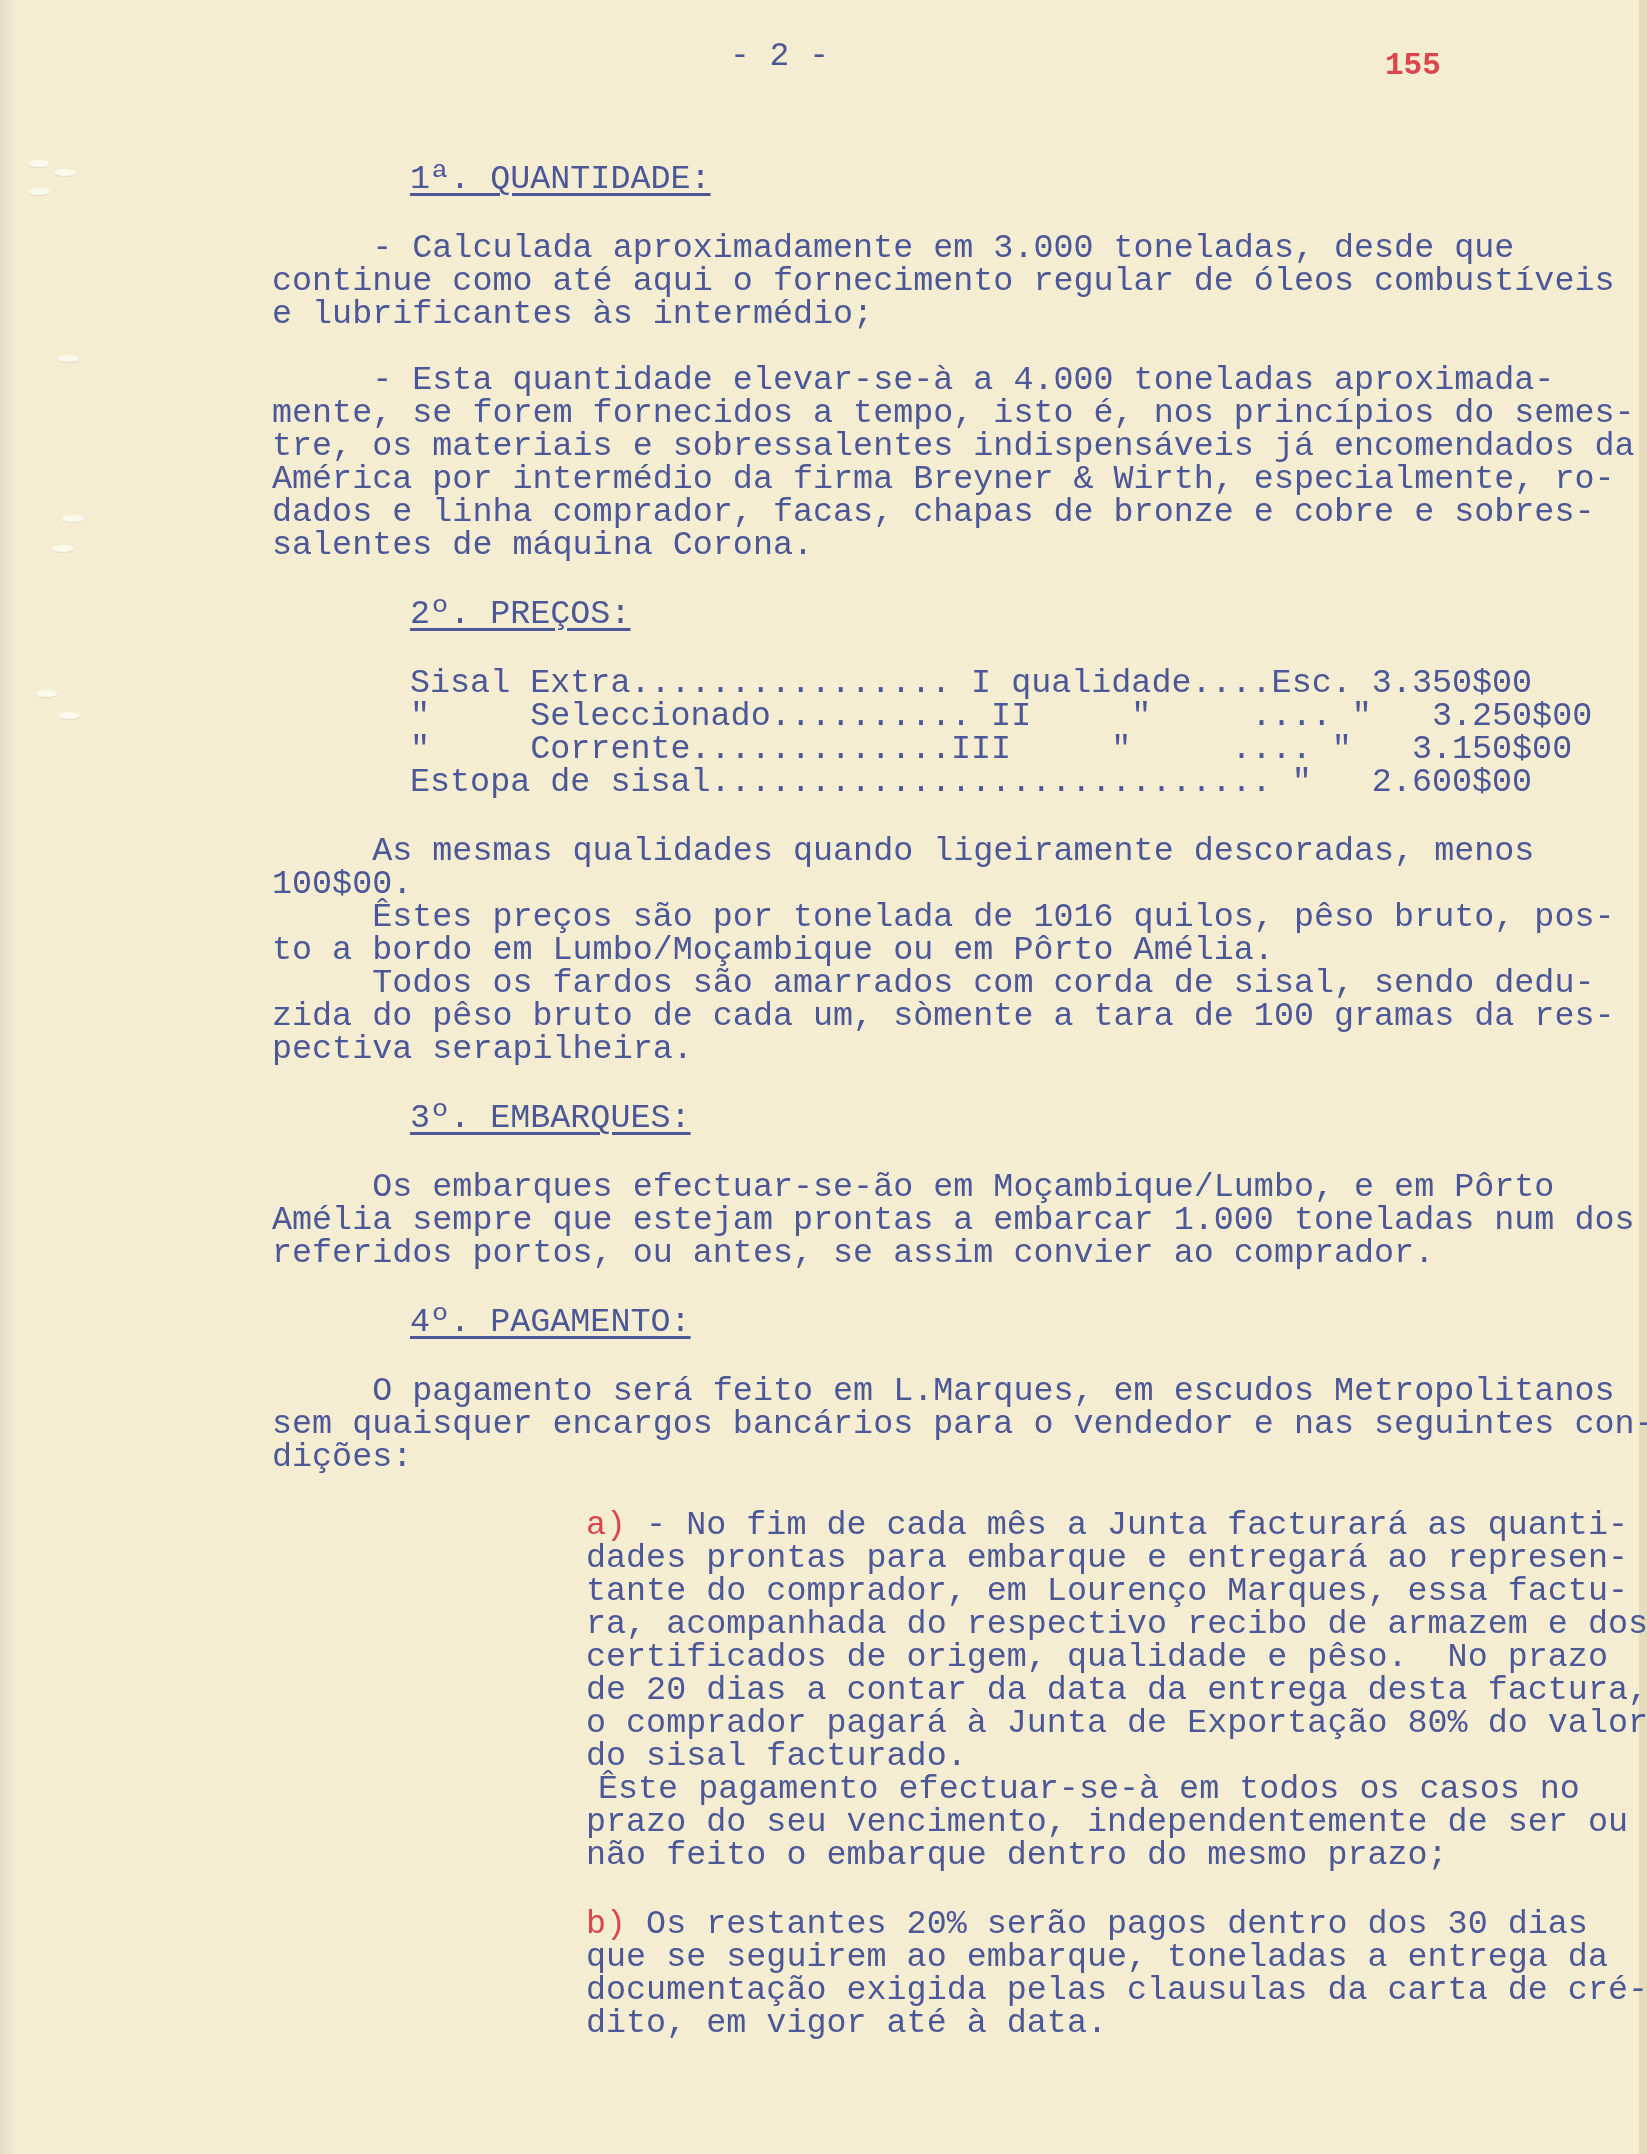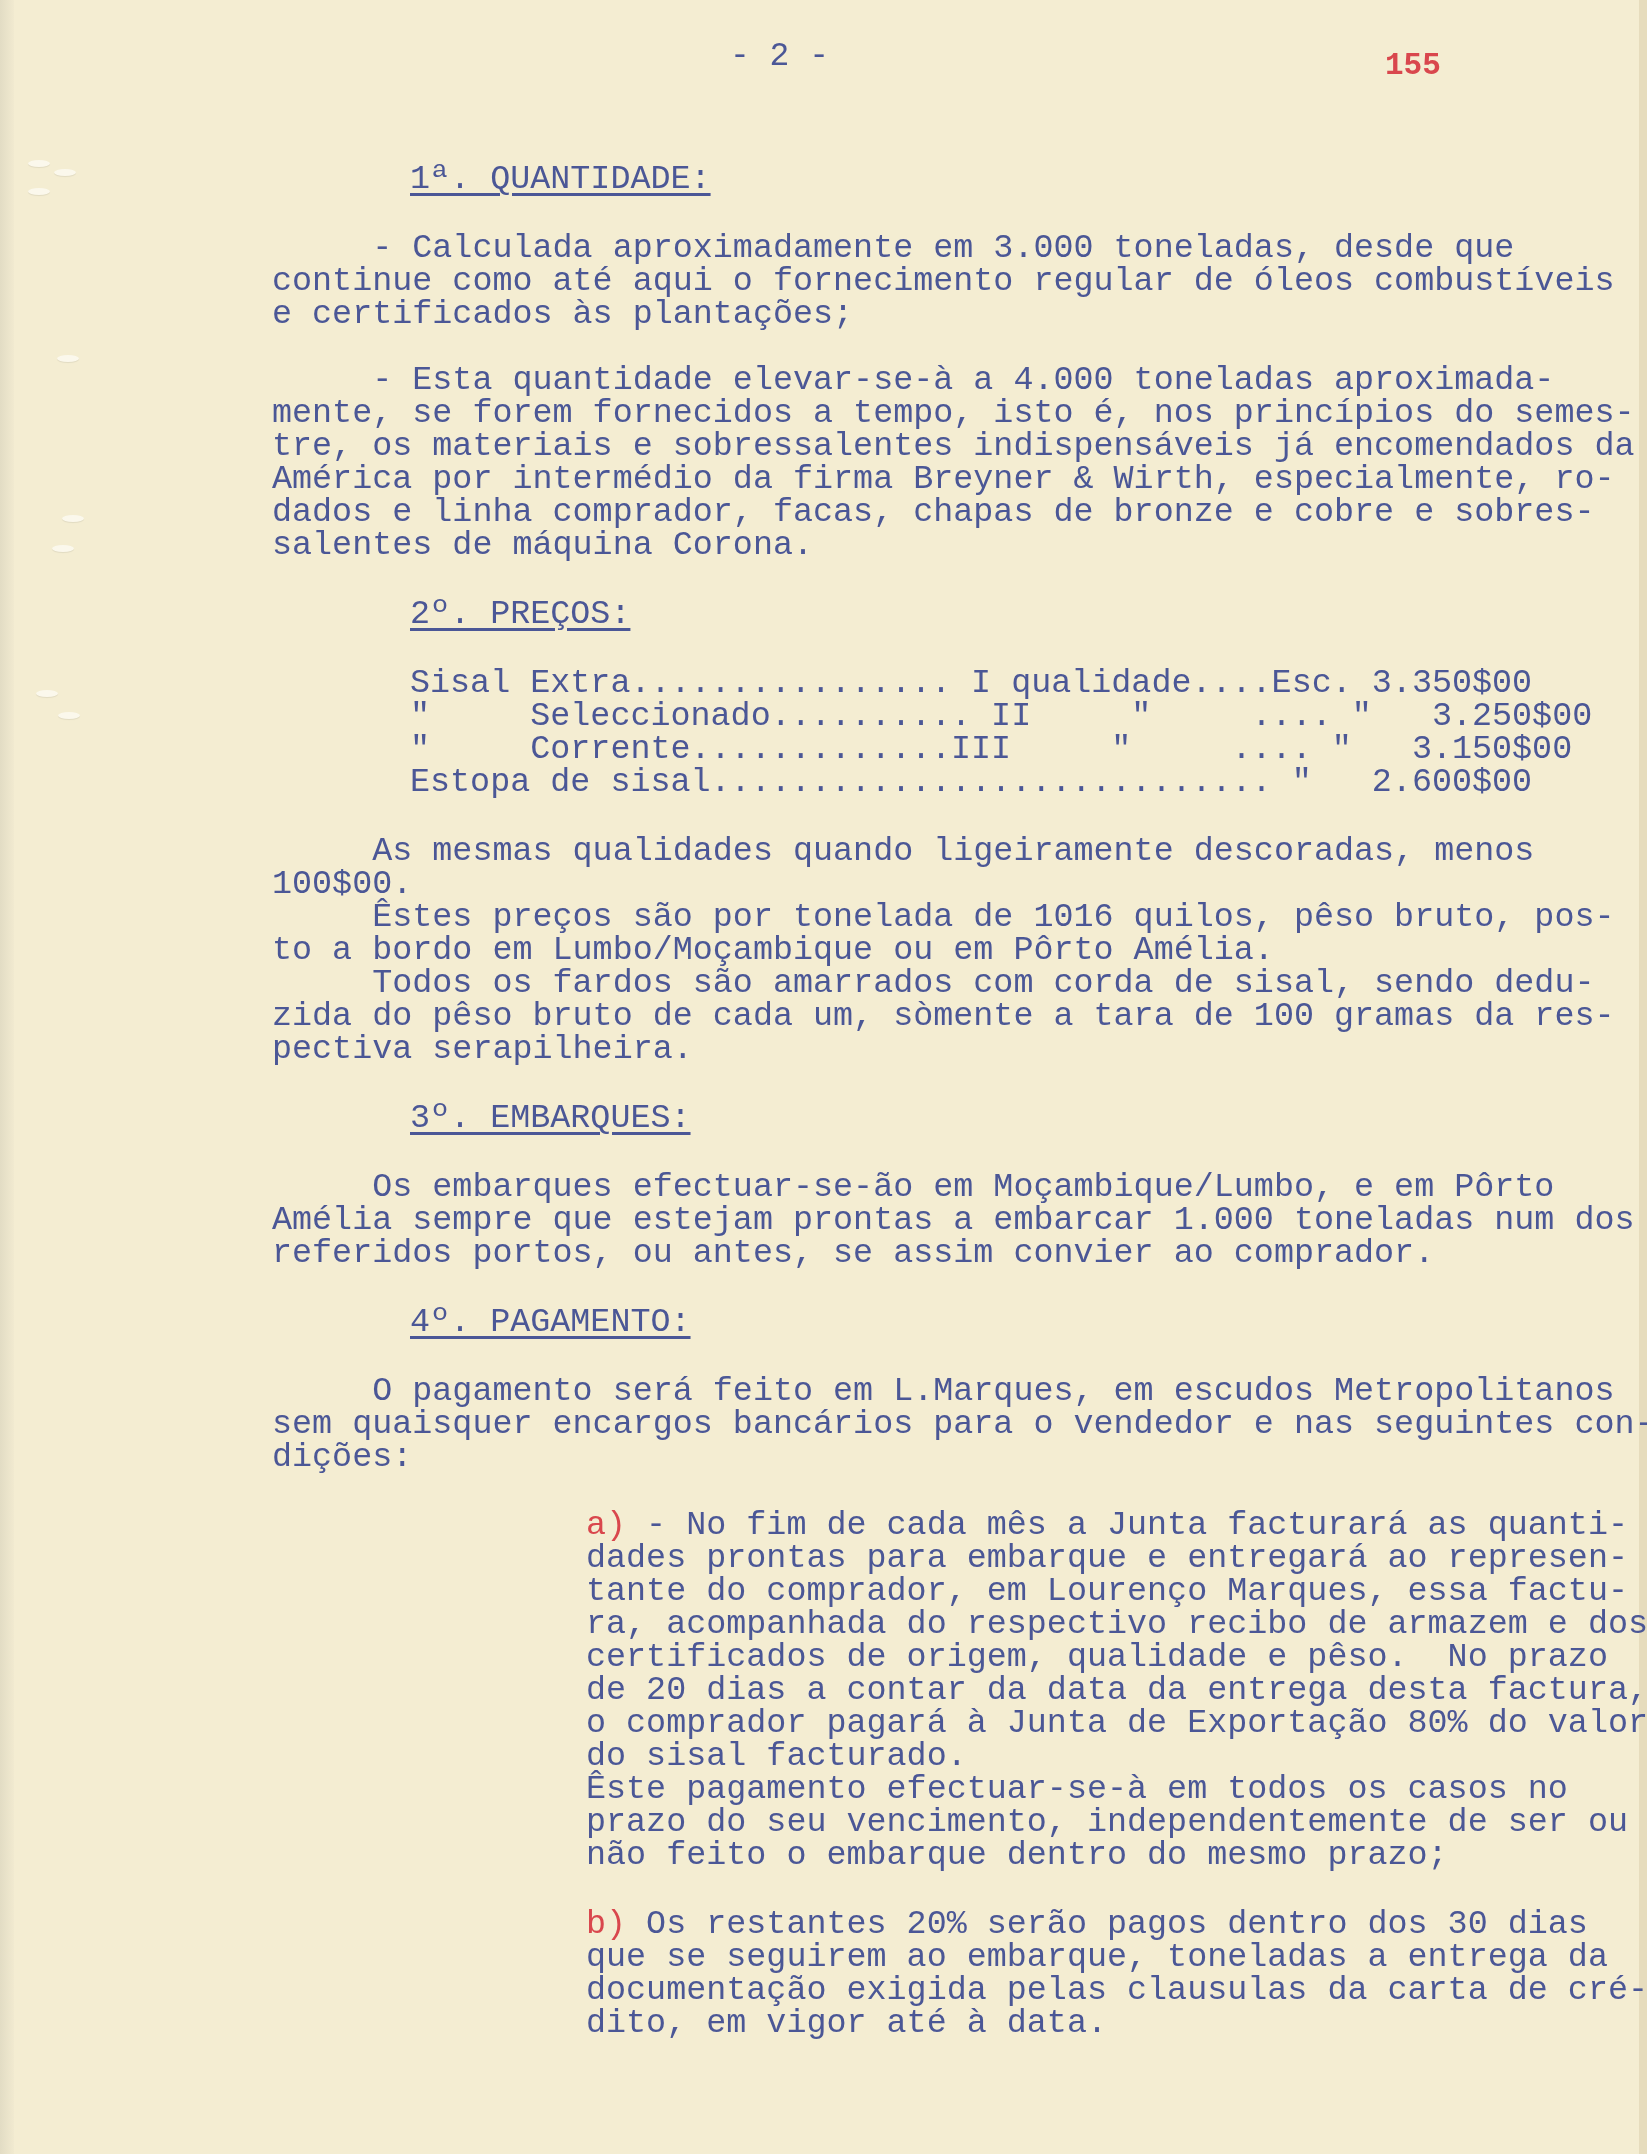--- a/index.html
+++ b/index.html
@@ -44,21 +44,21 @@
 <div class="punch" style="left:52px;top:545px"></div>
 <div class="punch" style="left:36px;top:690px"></div>
 <div class="punch" style="left:58px;top:712px"></div>
 
 <div class="page-num" style="left:730px;top:38px">- 2 -</div>
 <div class="stamp" style="left:1385px;top:48px">155</div>
 
 <div class="line head" style="left:410px;top:163px">1ª. QUANTIDADE:</div>
 <div class="line" style="left:272px;top:232px">     - Calculada aproximadamente em 3.000 toneladas, desde que</div>
 <div class="line" style="left:272px;top:265px">continue como até aqui o fornecimento regular de óleos combustíveis</div>
-<div class="line" style="left:272px;top:298px">e certificados às plantações;</div>
+<div class="line" style="left:272px;top:298px">e lubrificantes às intermédio;</div>
 <div class="line" style="left:272px;top:364px">     - Esta quantidade elevar-se-à a 4.000 toneladas aproximada-</div>
 <div class="line" style="left:272px;top:397px">mente, se forem fornecidos a tempo, isto é, nos princípios do semes-</div>
 <div class="line" style="left:272px;top:430px">tre, os materiais e sobressalentes indispensáveis já encomendados da</div>
 <div class="line" style="left:272px;top:463px">América por intermédio da firma Breyner &amp; Wirth, especialmente, ro-</div>
 <div class="line" style="left:272px;top:496px">dados e linha comprador, facas, chapas de bronze e cobre e sobres-</div>
 <div class="line" style="left:272px;top:529px">salentes de máquina Corona.</div>
 
 <div class="line head" style="left:410px;top:598px">2º. PREÇOS:</div>
 <div class="line" style="left:410px;top:667px">Sisal Extra................ I qualidade....Esc. 3.350$00</div>
 <div class="line" style="left:410px;top:700px">"     Seleccionado.......... II     "     .... "   3.250$00</div>
@@ -84,20 +84,20 @@
 <div class="line" style="left:272px;top:1441px">dições:</div>
 
 <div class="line" style="left:586px;top:1509px"><span class="red">a)</span><span> - No fim de cada mês a Junta facturará as quanti-</span></div>
 <div class="line" style="left:586px;top:1542px">dades prontas para embarque e entregará ao represen-</div>
 <div class="line" style="left:586px;top:1575px">tante do comprador, em Lourenço Marques, essa factu-</div>
 <div class="line" style="left:586px;top:1608px">ra, acompanhada do respectivo recibo de armazem e dos</div>
 <div class="line" style="left:586px;top:1641px">certificados de origem, qualidade e pêso.  No prazo</div>
 <div class="line" style="left:586px;top:1674px">de 20 dias a contar da data da entrega desta factura,</div>
 <div class="line" style="left:586px;top:1707px">o comprador pagará à Junta de Exportação 80% do valor</div>
 <div class="line" style="left:586px;top:1740px">do sisal facturado.</div>
-<div class="line" style="left:586px;top:1773px">Êste pagamento efectuar-se-à em todos os casos no</div>
+<div class="line" style="left:598px;top:1773px">Êste pagamento efectuar-se-à em todos os casos no</div>
 <div class="line" style="left:586px;top:1806px">prazo do seu vencimento, independentemente de ser ou</div>
 <div class="line" style="left:586px;top:1839px">não feito o embarque dentro do mesmo prazo;</div>
 
 <div class="line" style="left:586px;top:1908px"><span class="red">b)</span><span> Os restantes 20% serão pagos dentro dos 30 dias</span></div>
 <div class="line" style="left:586px;top:1941px">que se seguirem ao embarque, toneladas a entrega da</div>
 <div class="line" style="left:586px;top:1974px">documentação exigida pelas clausulas da carta de cré-</div>
 <div class="line" style="left:586px;top:2007px">dito, em vigor até à data.</div>
 
 </body></html>

